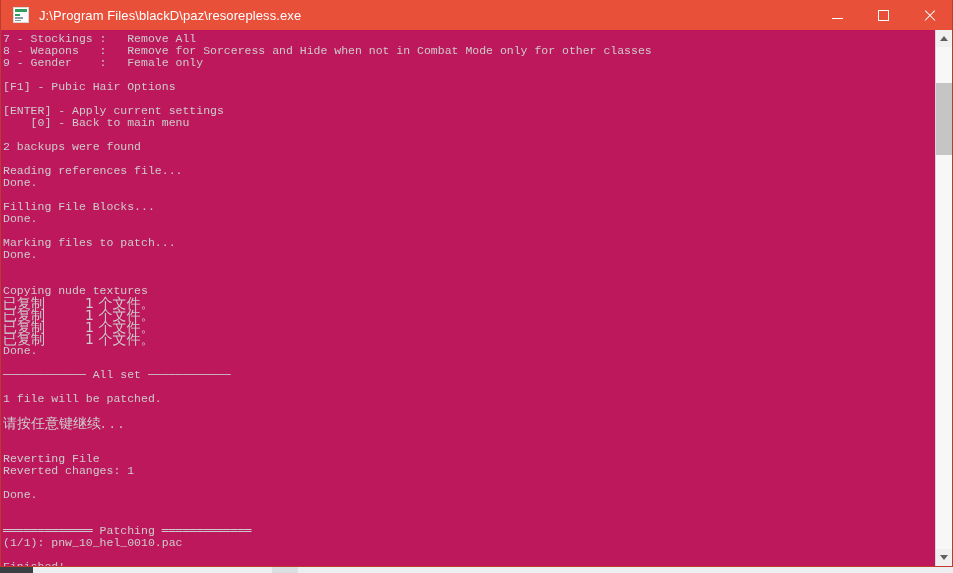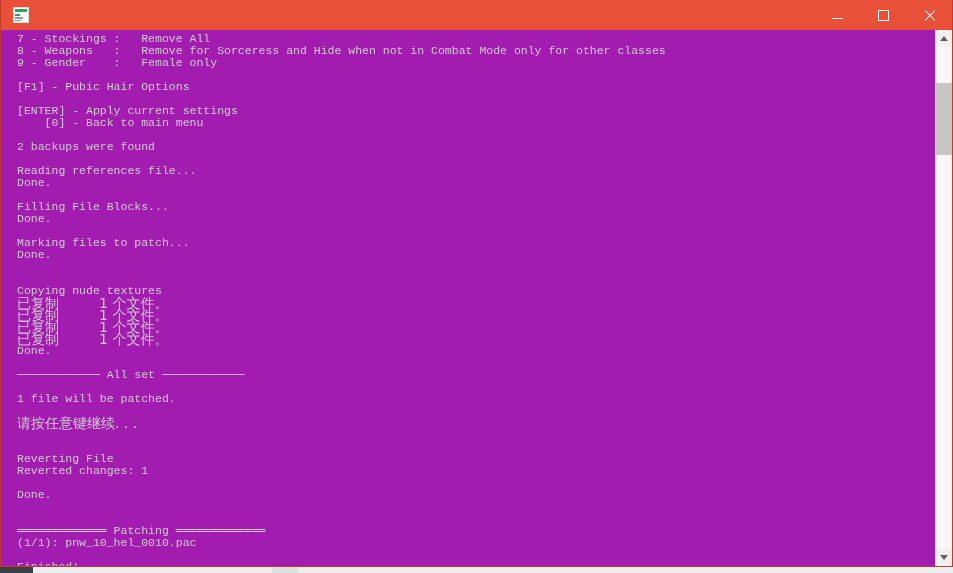--- a/index.html
+++ b/index.html
@@ -157,26 +157,26 @@
   #console-body {
     flex: 1;
     display: flex;
     position: relative;
     background: #000000;
     overflow: hidden;
   }
   #console-text {
     flex: 1;
     color: #cccccc;
-    background: #a21caf;
+    background: #be185d;
     font-family: "Liberation Mono", "DejaVu Sans Mono", monospace;
     font-size: 11.5px;
     line-height: 12px;
     white-space: pre;
-    padding: 3px 0 0 16px;
+    padding: 3px 0 0 2px;
     overflow: hidden;
     letter-spacing: 0px;
     box-sizing: border-box;
   }
   #console-text .line { display: block; height: 12px; }
   #console-text .line.cn {
     font-family: "DejaVu Sans", sans-serif;
     font-size: 14px;
   }
 
@@ -240,20 +240,21 @@
 
   <div id="console-window">
 
     <div id="title-bar">
       <div id="app-icon">
         <div class="bar-top"></div>
         <div class="bar-l1"></div>
         <div class="bar-l2"></div>
         <div class="bar-l3"></div>
       </div>
+      <div id="window-title">J:\Program Files\blackD\paz\resorepless.exe</div>
 
       <div id="win-controls">
         <div class="win-btn minimize">
           <div class="glyph-min"></div>
         </div>
         <div class="win-btn maximize">
           <div class="glyph-max"></div>
         </div>
         <div class="win-btn close">
           <div class="glyph-close"></div>

